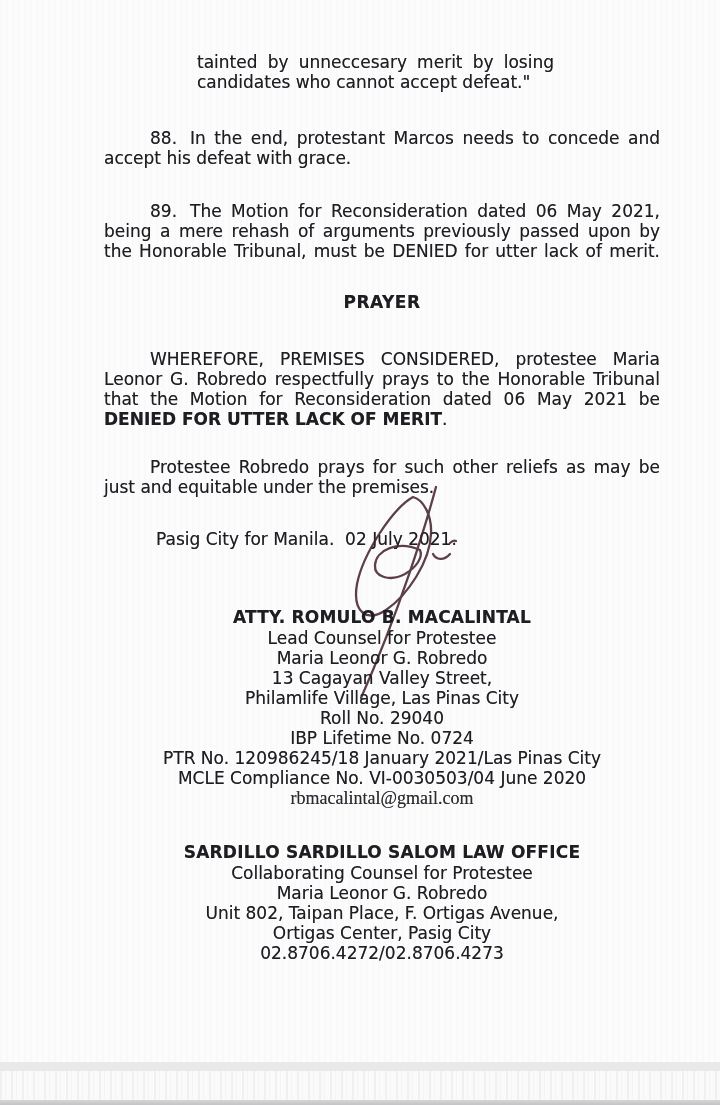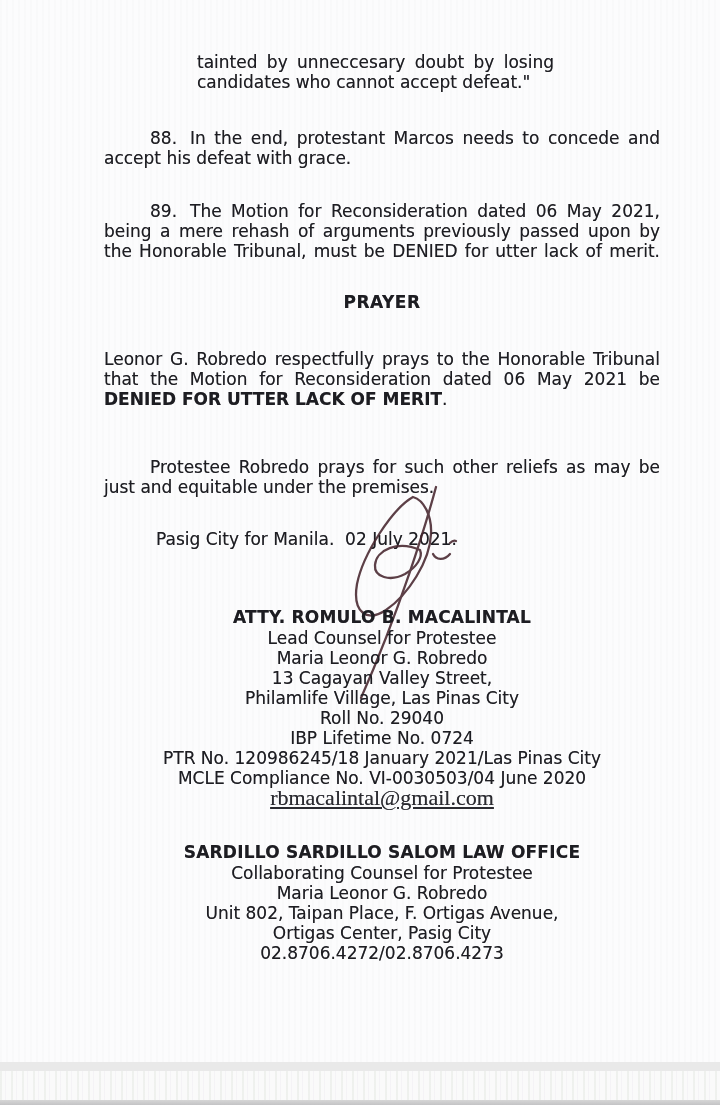--- a/index.html
+++ b/index.html
@@ -25,22 +25,21 @@
   .quote-block { left: 197px; width: 357px; }
   .num { display: inline-block; margin-right: 13px; }
   .heading { text-align: center; font-weight: bold; letter-spacing: 0.5px; }
   .bold { font-weight: bold; }
   .dateline { padding-left: 52px; white-space: pre-wrap; }
   .sigblock { text-align: center; }
   .sigblock .name { font-weight: bold; line-height: 22px; letter-spacing: 0.2px; }
   .sigblock .it { }
   .email-serif {
     font-family: "Liberation Serif", serif;
-    font-size: 22px;
-    text-decoration: underline;
+    font-size: 18px;
     text-underline-offset: 2px;
     color: #2a2a30;
   }
   .email-sans { text-decoration: underline; text-underline-offset: 2px; }
   .pagenum { text-align: center; font-size: 16px; }
   .signature-svg { position: absolute; left: 338px; top: 478px; pointer-events: none; }
   .band-gray { position: absolute; left: 0; top: 1062px; width: 720px; height: 9px; background: #e9e9e9; }
   .band-noise {
     position: absolute; left: 0; top: 1071px; width: 720px; height: 29px;
     background:
@@ -49,38 +48,39 @@
   }
   .band-bottom { position: absolute; left: 0; top: 1100px; width: 720px; height: 5px;
     background: linear-gradient(180deg, #d6d6d6, #c3c3c5); }
 </style>
 </head>
 <body>
 
 <div class="page">
 
   <div class="block quote-block" style="top:52px;">
-    <div class="pline jl">tainted by unneccesary doubt by losing</div>
+    <div class="pline jl">tainted by unneccesary merit by losing</div>
     <div class="pline">candidates who cannot accept defeat."</div>
   </div>
 
   <div class="block" style="top:128px;">
     <div class="pline jl first"><span class="num">88.</span><span>In the end, protestant Marcos needs to concede and</span></div>
     <div class="pline">accept his defeat with grace.</div>
   </div>
 
   <div class="block" style="top:201px;">
     <div class="pline jl first"><span class="num">89.</span><span>The Motion for Reconsideration dated 06 May 2021,</span></div>
     <div class="pline jl">being a mere rehash of arguments previously passed upon by</div>
     <div class="pline jl">the Honorable Tribunal, must be DENIED for utter lack of merit.</div>
   </div>
 
   <div class="block heading" style="top:292px;">PRAYER</div>
 
   <div class="block" style="top:349px;">
+    <div class="pline jl first">WHEREFORE, PREMISES CONSIDERED, protestee Maria</div>
     <div class="pline jl">Leonor G. Robredo respectfully prays to the Honorable Tribunal</div>
     <div class="pline jl">that the Motion for Reconsideration dated 06 May 2021 be</div>
     <div class="pline"><span class="bold">DENIED FOR UTTER LACK OF MERIT</span><span>.</span></div>
   </div>
 
   <div class="block" style="top:457px;">
     <div class="pline jl first">Protestee Robredo prays for such other reliefs as may be</div>
     <div class="pline">just and equitable under the premises.</div>
   </div>
 

